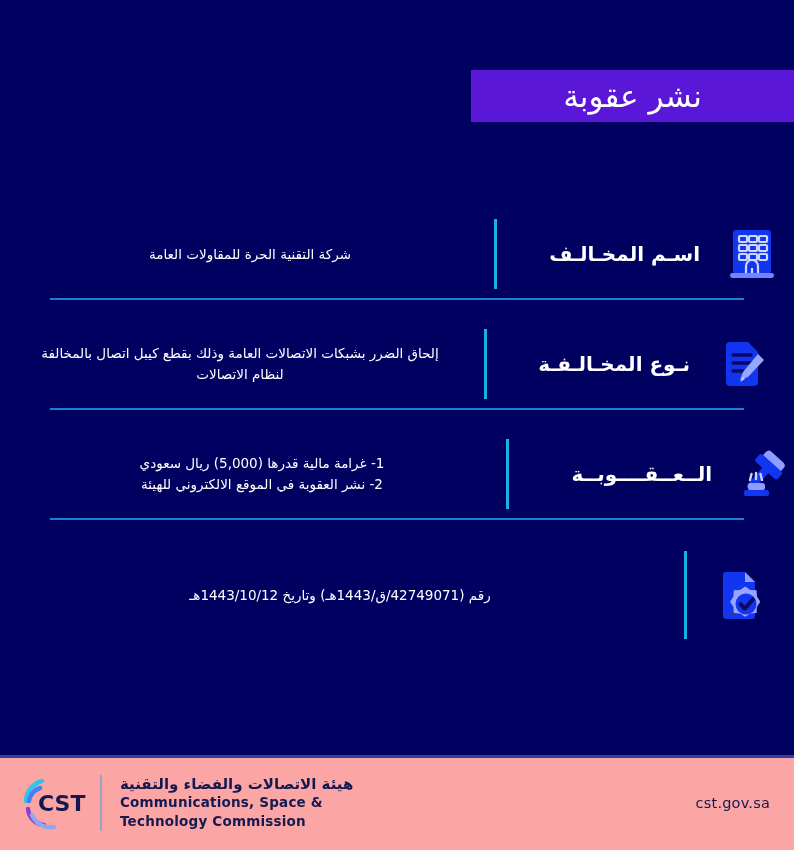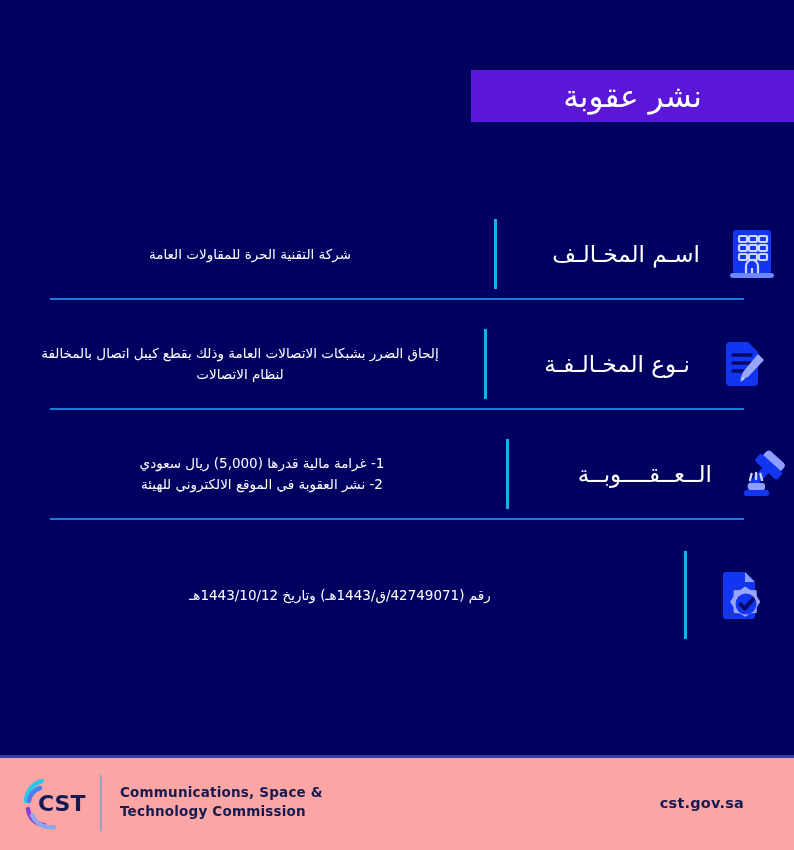--- a/index.html
+++ b/index.html
@@ -40,22 +40,22 @@
   .sep-cell{
     width:10px;min-width:10px;display:flex;align-items:center;justify-content:center;order:1;
   }
   .sep-bar{width:3px;height:70px;background:#17b2e8;}
   .value-cell{
     flex:1;display:flex;align-items:center;justify-content:center;
     order:0;padding:0 22px;box-sizing:border-box;
   }
 
   .label-text{
-    color:#ffffff;font-size:23px;line-height:1.22;direction:rtl;text-align:right;
-    font-weight:400;white-space:pre-line;
+    color:#ffffff;font-size:20px;line-height:1.22;direction:rtl;text-align:right;
+    font-weight:700;white-space:pre-line;
   }
   .value-text{
     color:#ffffff;font-size:13.5px;line-height:1.55;direction:rtl;text-align:center;
     white-space:pre-line;font-weight:400;
   }
 
   .divider{
     height:2px;background:#1a7fd4;margin:0 auto;width:694px;
   }
 
@@ -71,21 +71,21 @@
   .footer{
     position:absolute;left:0;bottom:0;width:794px;height:95px;
     background:#fca5a5;display:flex;align-items:center;
   }
   .footer-top-rule{position:absolute;top:0;left:0;width:794px;height:3px;background:#2f3fa0;}
   .logo-wrap{width:100px;min-width:100px;display:flex;align-items:center;justify-content:center;}
   .logo-rule{width:2px;height:56px;background:#9aa3c4;margin-right:18px;}
   .footer-names{display:flex;flex-direction:column;justify-content:center;gap:1px;}
   .fn-ar{color:#141a4f;font-size:15px;font-weight:700;direction:rtl;text-align:left;line-height:1.25;}
   .fn-en{color:#141a4f;font-size:13.5px;font-weight:700;line-height:1.3;letter-spacing:.2px;}
-  .footer-url{margin-left:auto;margin-right:50px;color:#141a4f;font-size:14.5px;font-weight:700;letter-spacing:.2px;}
+  .footer-url{margin-left:auto;margin-right:24px;color:#141a4f;font-size:14.5px;font-weight:400;letter-spacing:.2px;}
 </style>
 </head>
 <body>
 
 <div class="poster">
 
   <div class="title-banner">
     <span class="title-text">نشر عقوبة</span>
   </div>
 
@@ -225,20 +225,21 @@
           <path d="M14 38 A18 18 0 0 0 30 54" stroke="#8c3fd0" stroke-width="4.5"></path>
           <path d="M18 44 A20 20 0 0 0 40 56" stroke="#8fa6f0" stroke-width="4.5"></path>
         </g>
         <text x="24" y="40" font-family="DejaVu Sans, Liberation Sans, sans-serif" font-size="22" font-weight="700" fill="#141a4f">CST</text>
       </svg>
     </div>
 
     <div class="logo-rule"></div>
 
     <div class="footer-names">
+      <div class="fn-ar">هيئة الاتصالات والفضاء والتقنية</div>
       <div class="fn-en">Communications, Space &amp;</div>
       <div class="fn-en">Technology Commission</div>
     </div>
 
     <div class="footer-url">cst.gov.sa</div>
   </div>
 
 </div>
 
 </body></html>

